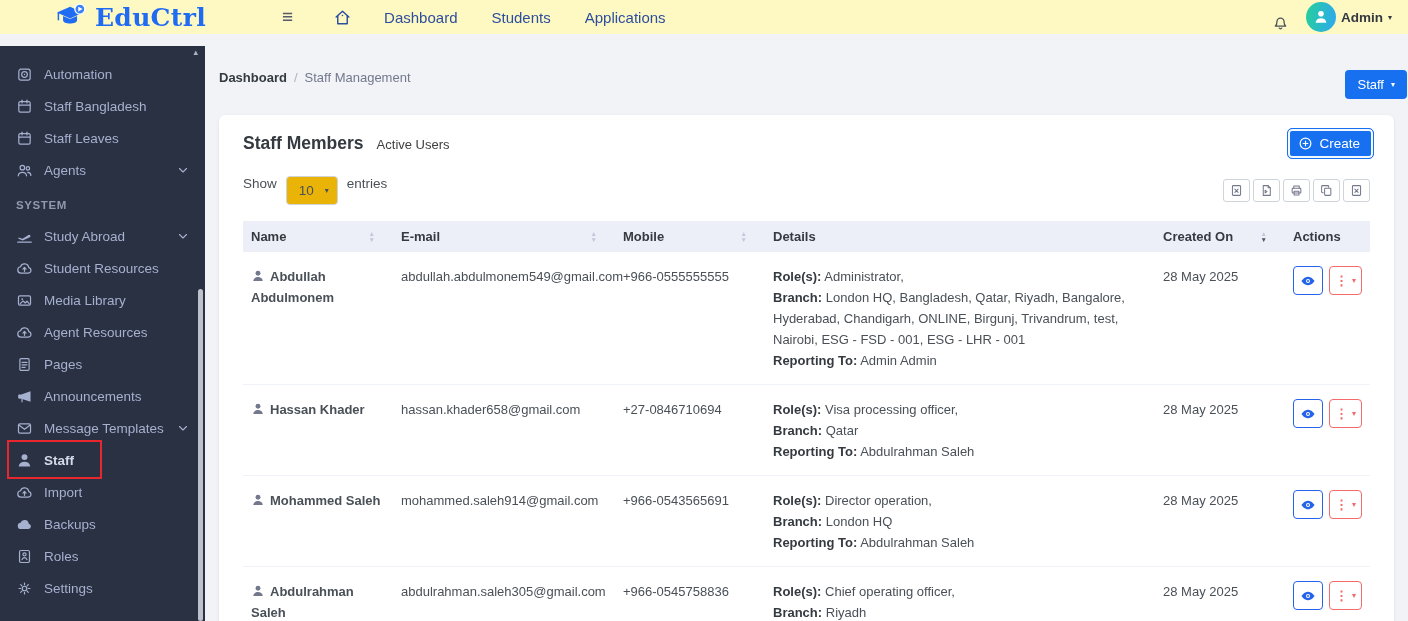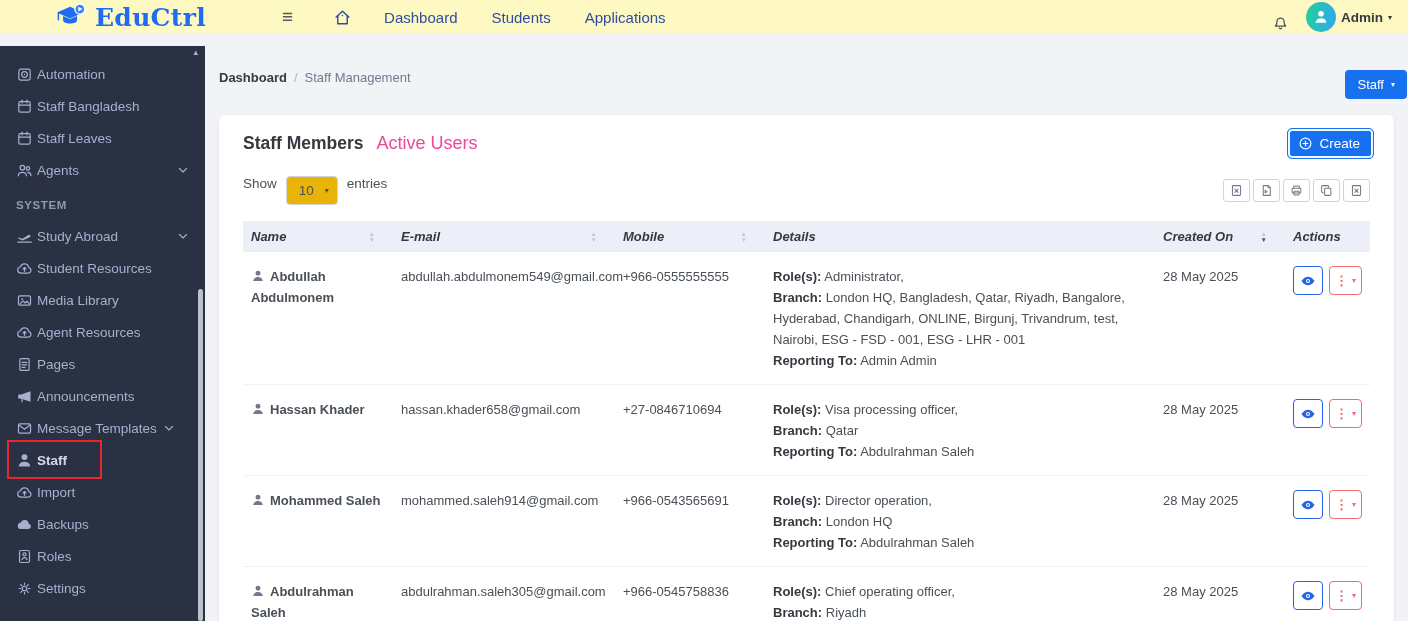--- a/index.html
+++ b/index.html
@@ -41,21 +41,21 @@
 
   
   .layout { position: absolute; top: 46px; left: 0; right: 0; bottom: 0; }
 
   
   .sidebar {
     position: absolute; left: 0; top: 0; bottom: 0; width: 205px;
     background: #2a3142; padding-top: 12px; overflow: hidden;
   }
   .s-item {
-    height: 32px; display: flex; align-items: center; gap: 4px;
+    height: 32px; display: flex; align-items: center; gap: 11px;
     padding: 0 16px; color: #a6b0cf; font-size: 13.5px; cursor: pointer;
     position: relative; white-space: nowrap;
   }
   .s-item .ic { width: 17px; height: 17px; flex: 0 0 17px; }
   .s-item .chev { margin-left: auto; width: 12px; height: 12px; color: #a6b0cf; }
   .s-item--tight .chev { margin-left: 2px; }
   .s-section {
     padding: 13px 16px 9px; font-size: 11.5px; font-weight: bold;
     color: #9198ac; letter-spacing: .6px;
   }
@@ -83,21 +83,21 @@
   .staff-dropdown .caret { font-size: 8px; }
 
   
   .card {
     position: absolute; left: 14px; right: 14px; top: 69px; bottom: -30px;
     background: #fff; border-radius: 6px; box-shadow: 0 1px 3px rgba(56,65,74,.12);
     padding: 18px 24px; overflow: hidden;
   }
   .card-title-row { display: flex; align-items: baseline; gap: 13px; }
   .card-title { font-size: 17.5px; font-weight: bold; color: #343a40; }
-  .card-subtitle { font-size: 18px; color: #ec4899; }
+  .card-subtitle { font-size: 13px; color: #404040; }
   .create-btn {
     position: absolute; top: 13px; right: 20px; background: #1670f0; color: #fff;
     border: 1px solid #1670f0; box-shadow: inset 0 0 0 2px rgba(255,255,255,.95);
     border-radius: 5px; padding: 7px 13px 7px 10px; font-size: 13.5px;
     display: flex; align-items: center; gap: 6px; cursor: pointer;
     font-family: inherit;
   }
   .create-btn .ic { width: 15px; height: 15px; }
 
   
@@ -119,21 +119,21 @@
     width: 27px; height: 23px; border: 1px solid #cfd4da; border-radius: 3px;
     background: #fff; color: #74788d; display: flex; align-items: center;
     justify-content: center; cursor: pointer;
   }
   .export-btn .ic { width: 13px; height: 13px; }
 
   
   table.dt { width: 100%; border-collapse: collapse; margin-top: 16px; table-layout: fixed; }
   table.dt thead th {
     background: #eceef8; font-size: 13px; font-weight: bold; color: #343a40;
-    text-align: center; padding: 8px 6px 8px 8px; cursor: pointer; font-style: italic;
+    text-align: center; padding: 8px 6px 8px 8px; cursor: pointer;
   }
   .th-in { display: flex; align-items: center; justify-content: space-between; padding-right: 12px; }
   .sort { display: flex; flex-direction: column; font-size: 6.5px; line-height: 5.5px; color: #c2c8da; }
   .sort .active { color: #4b5563; }
   table.dt tbody td {
     border-bottom: 1px solid #eff2f7; vertical-align: top;
     padding: 14px 8px 13px 8px; font-size: 13px; color: #495057; line-height: 21px;
   }
   .c-name { font-weight: bold; color: #343a40; }
   .c-name .ic { width: 14px; height: 14px; color: #74788d; margin-right: 5px; position: relative; top: 2px; }

